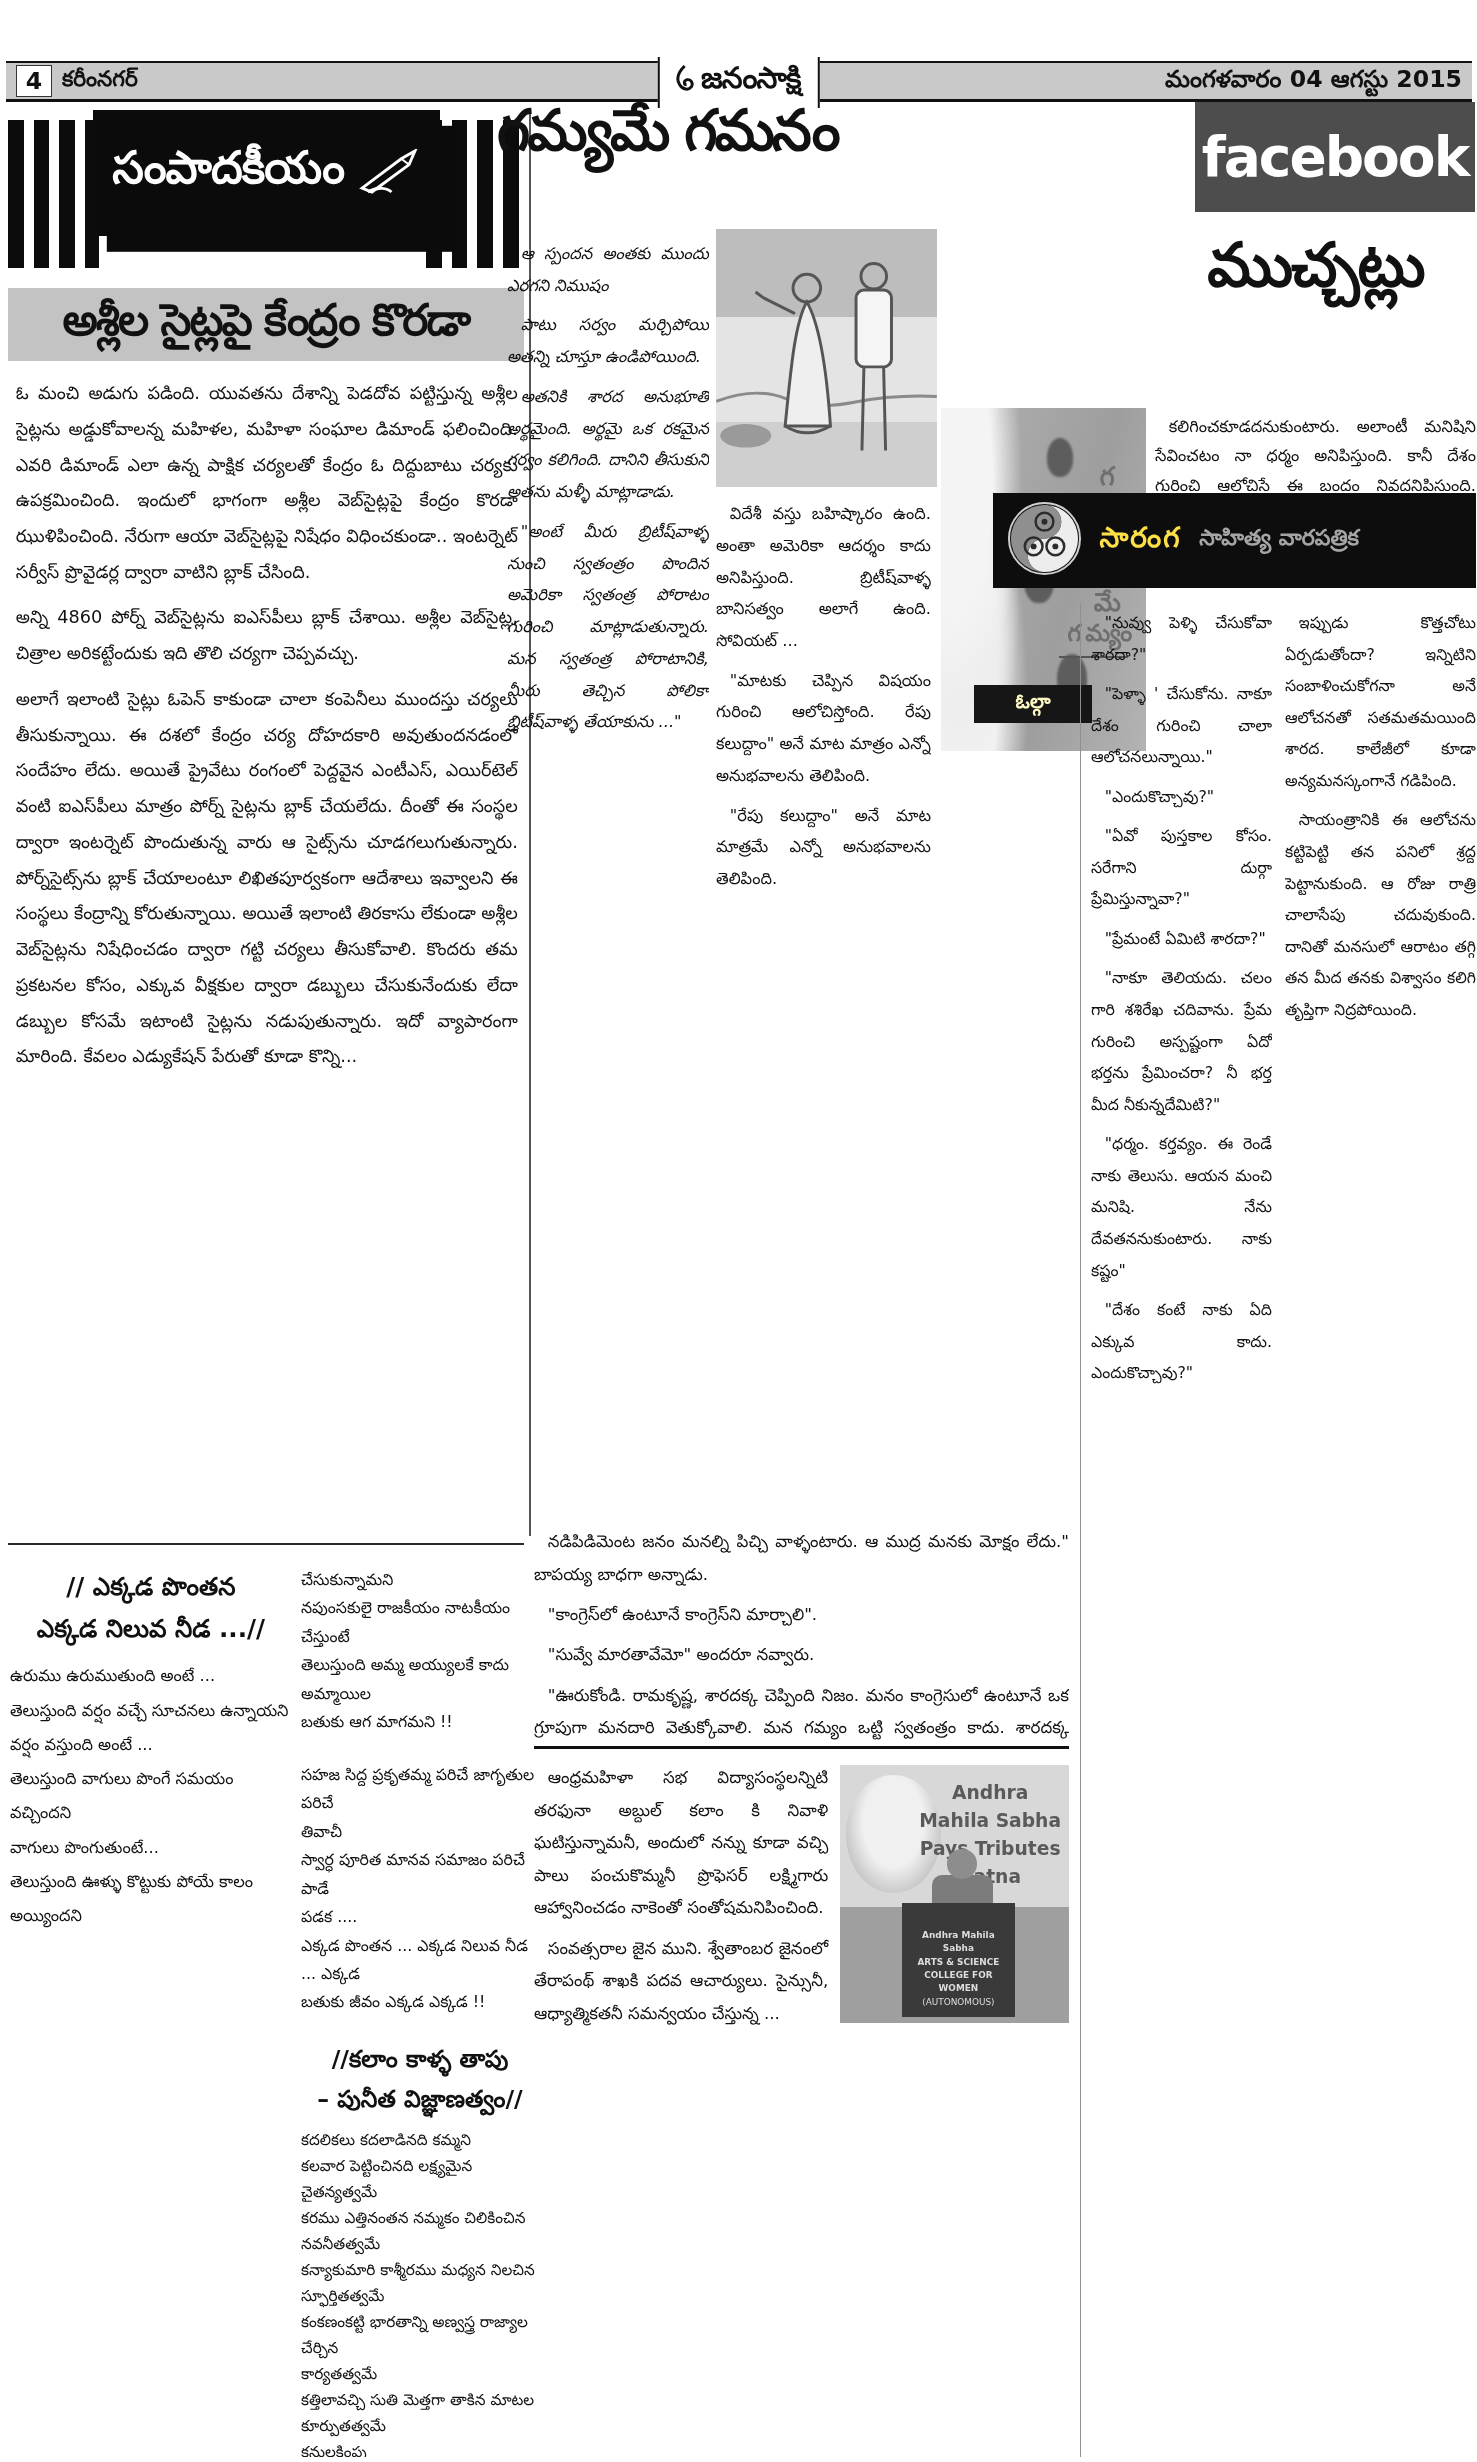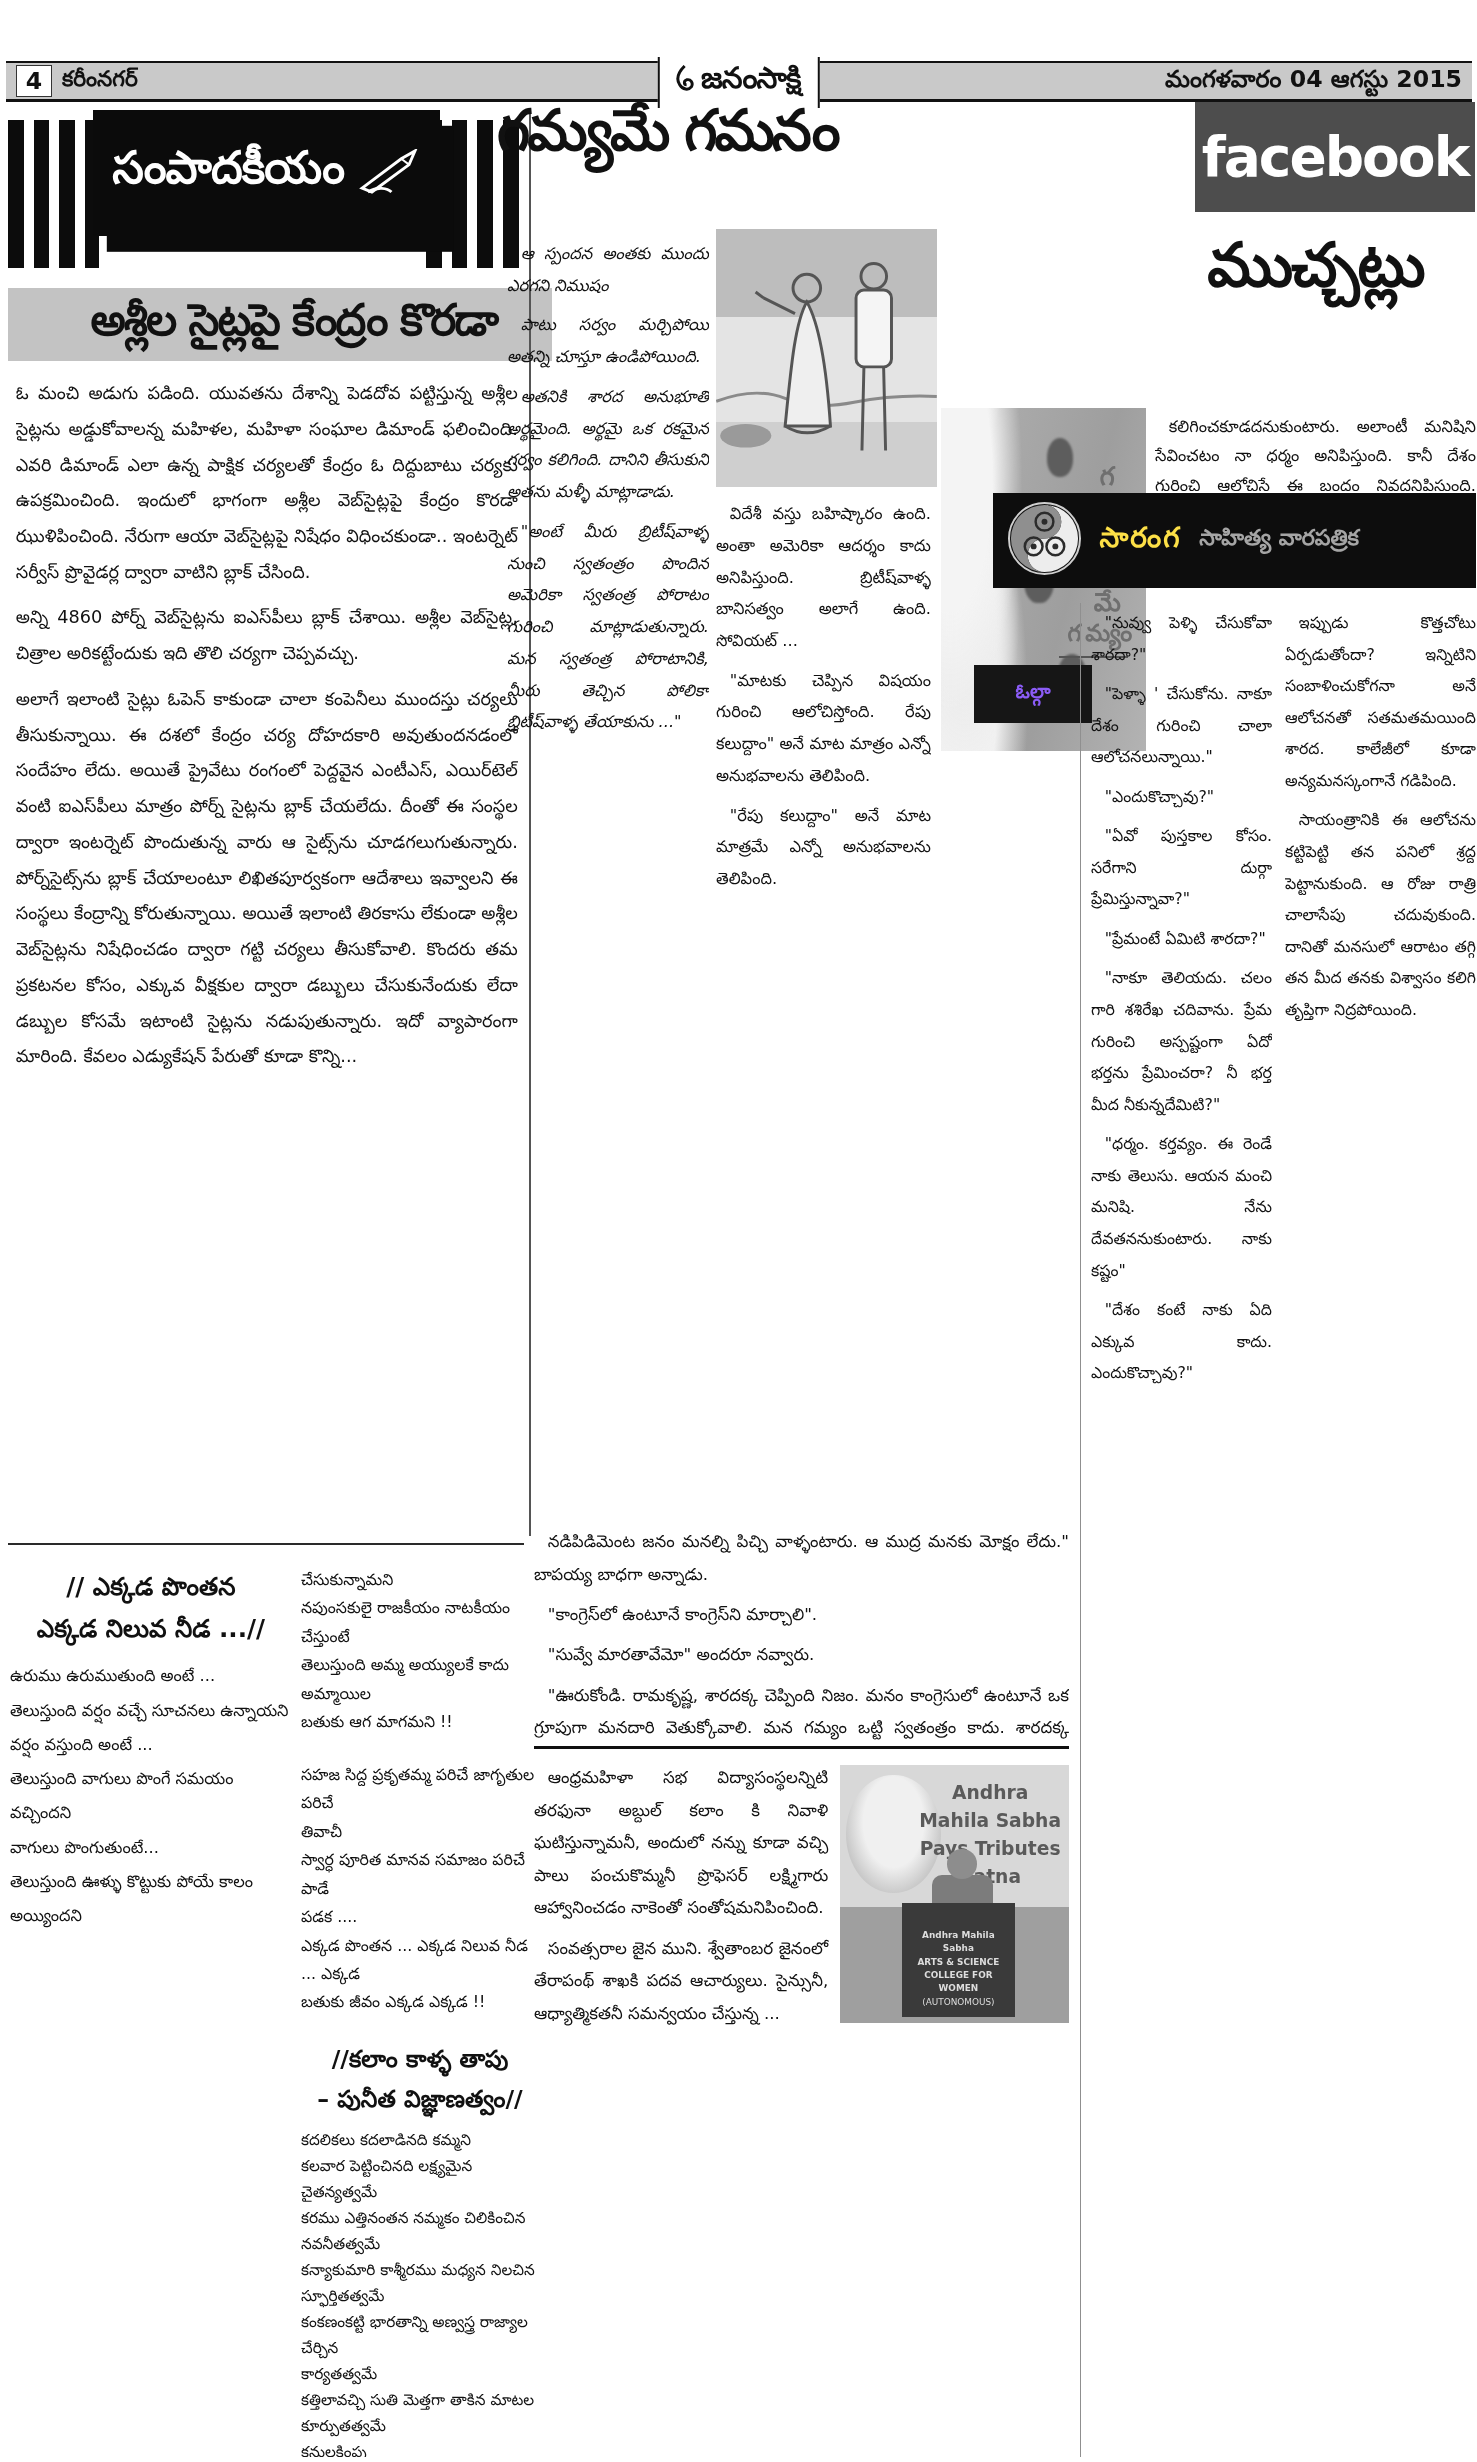--- a/index.html
+++ b/index.html
@@ -15,21 +15,21 @@
   .hdr-date{margin-left:auto;font-weight:bold;font-size:23.6px;}
   .masthead-c{position:absolute;left:50%;top:-5.9px;transform:translateX(-50%);background:#fff;
        padding:3.9px 17.7px 5.9px 13.8px;display:flex;align-items:center;gap:5.9px;border-left:2px solid #111;border-right:2px solid #111;}
   .masthead-c .mtxt{font-weight:bold;font-size:29.6px;letter-spacing:-1px;}
 
   
   .stripes{background:repeating-linear-gradient(90deg,#0c0c0c 0 15.8px,#ffffff 15.8px 25.6px);}
   .edbox{background:#0b0b0b;color:#fff;display:flex;align-items:center;justify-content:center;gap:13.8px;
          box-shadow:13.8px 15.8px 0 #0b0b0b;}
   .edbox .t{font-weight:bold;font-size:45px;letter-spacing:-1px;}
-  .edhead{background:#c3c3c3;display:flex;align-items:center;justify-content:center;padding-left:28px;}
+  .edhead{background:#c3c3c3;display:flex;align-items:center;justify-content:center;}
   .edhead .t{font-weight:bold;font-size:44px;letter-spacing:-2px;white-space:nowrap;}
   .bodytxt{font-size:17.7px;line-height:2.02;text-align:justify;overflow:hidden;}
   .bodytxt p{margin:0 0 9.9px 0;}
   .coltxt{font-size:16.3px;line-height:1.95;text-align:justify;overflow:hidden;}
   .coltxt p{margin:0 0 7.9px 0;text-indent:13.8px;}
 
   
   .bighead{font-weight:bold;font-size:57px;letter-spacing:-3px;white-space:nowrap;line-height:1.25;}
 
   
@@ -51,22 +51,22 @@
   .photo{overflow:hidden;position:relative;}
   .couple{background:linear-gradient(180deg,#bdbdbd 0 34%,#e4e4e4 34% 75%,#cfcfcf 75%);}
   .sand{background:linear-gradient(105deg,#d9d9d9 0 14%,#ababab 20%,#9e9e9e 60%,#b3b3b3);}
   .froth{position:absolute;left:0;top:0;width:46%;height:100%;
          background:radial-gradient(ellipse at 10% 20%,#f4f4f4 0 35%,transparent 60%),
                     radial-gradient(ellipse at 25% 60%,#ededed 0 30%,transparent 55%),
                     radial-gradient(ellipse at 5% 85%,#f1f1f1 0 40%,transparent 65%);}
   .fp{position:absolute;background:#5d5d5d;border-radius:50% 50% 45% 45%;filter:blur(1px);}
   .vert-cap{position:absolute;writing-mode:vertical-rl;text-orientation:upright;
             font-size:25.6px;color:#6f6f6f;letter-spacing:7.9px;font-weight:bold;}
-  .volga{position:absolute;background:#161616;color:#8b5cf6;font-weight:bold;font-size:19.7px;
-         text-align:center;padding:15px 0;margin-top:48px;}
+  .volga{position:absolute;background:#161616;color:#fef9c3;font-weight:bold;font-size:19.7px;
+         text-align:center;padding:5px 0;margin-top:48px;}
   .kalam{background:linear-gradient(180deg,#d8d8d8 0 55%,#9f9f9f 55%);}
   .kbanner{position:absolute;right:7.9px;top:13.8px;width:62%;color:#5a5a5a;font-weight:bold;
            font-size:18.7px;text-align:center;line-height:1.5;}
   .kface{position:absolute;left:5.9px;top:9.9px;width:95px;height:118px;border-radius:47px/59px;
          background:radial-gradient(ellipse at 50% 40%,#f0f0f0 0 45%,#bdbdbd 80%);}
   .kpodium{position:absolute;left:27%;bottom:5.9px;width:46%;background:#3a3a3a;color:#ddd;
            text-align:center;font-size:8.9px;line-height:1.5;padding:25.6px 3.9px 7.9px 3.9px;}
   .kperson{position:absolute;left:40%;bottom:65px;width:61px;height:83px;background:#7c7c7c;
            border-radius:9.9px 9.9px 0 0;}
   .kperson:before{content:"";position:absolute;left:15.8px;top:-25.6px;width:29.6px;height:29.6px;border-radius:50%;background:#8d8d8d;}

